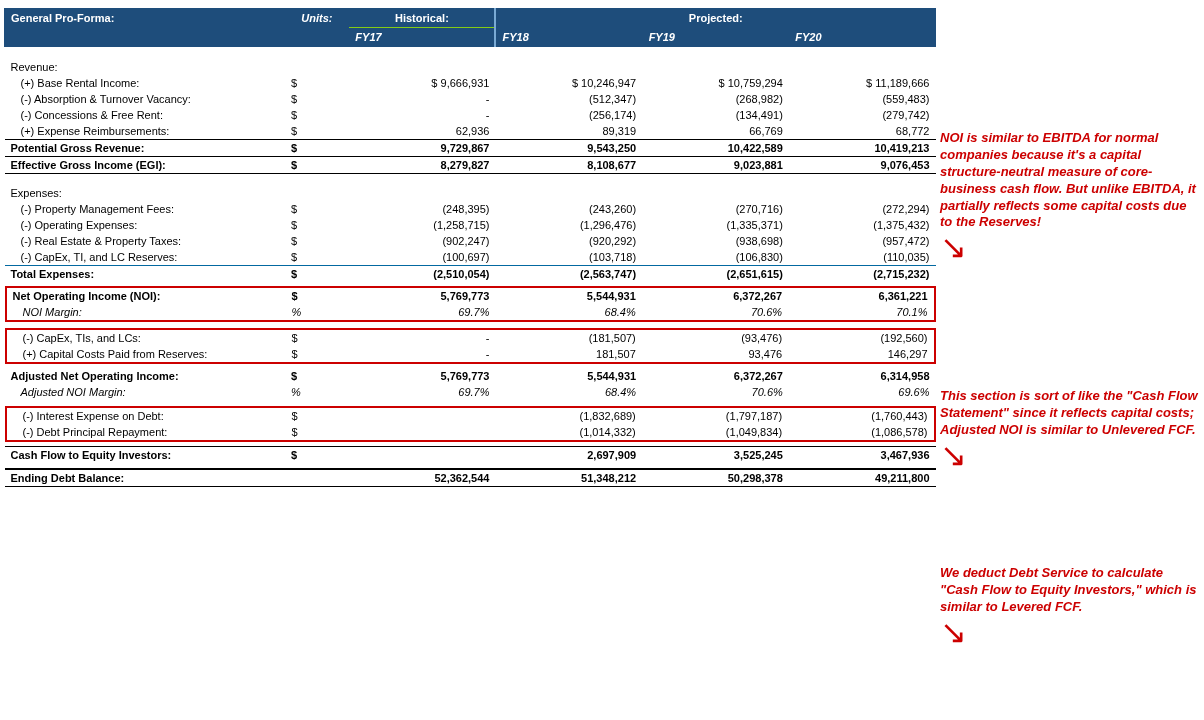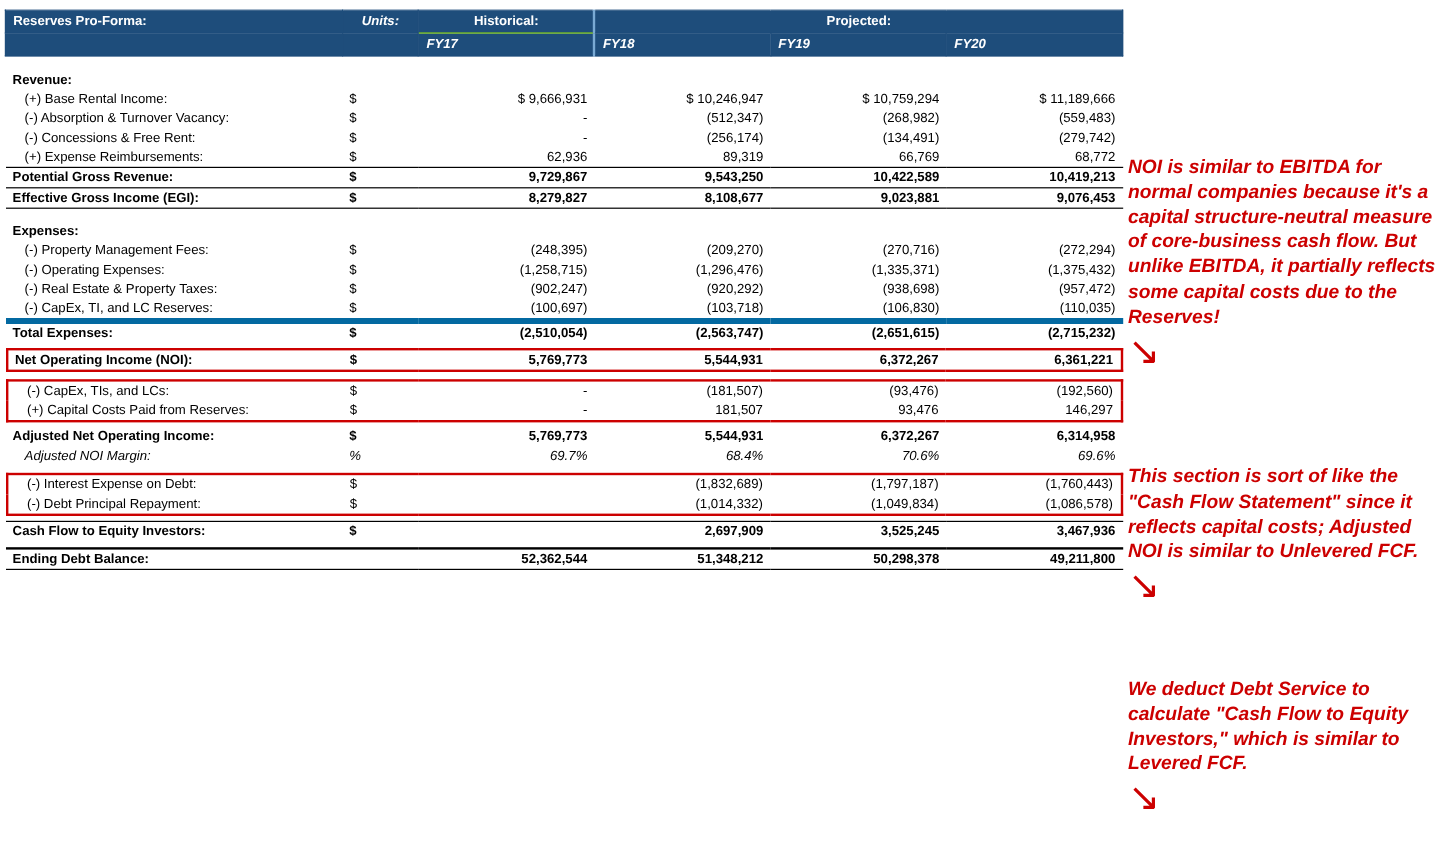--- a/index.html
+++ b/index.html
@@ -15,47 +15,47 @@
     
     .header-row-top td { background: #1e4d7b; color: white; font-weight: bold; padding: 3px 6px; border: 1px solid #1e4d7b; }
     .header-row-top .center { text-align: center; }
     
     .header-row-sub td { background: #1e4d7b; color: white; font-weight: bold; padding: 3px 6px; font-style: italic; border: 1px solid #1e4d7b; }
     .header-row-sub .center { }
     
     td { padding: 2px 6px; vertical-align: middle; }
     .data-col { width: 110px; text-align: right; }
     
-    .section-title { font-weight: bold; padding-top: 8px; }
+    .section-title { font-weight: normal; padding-top: 8px; }
     .indented { padding-left: 16px; }
     .bold-row td { font-weight: bold; }
     .italic-row td { font-style: italic; }
     
-    .annotation-text { color: #c00; font-size: 16px; font-weight: bold; font-style: italic; line-height: 1.3; }
+    .annotation-text { color: #c00; font-size: 13px; font-weight: bold; font-style: italic; line-height: 1.3; }
     
     .sub-total-row td { border-top: 1px solid #000; font-weight: bold; }
   </style>
 </head>
 <body>
 
 <div class="container">
   <div class="table-section">
     <table>
 
       <colgroup>
         <col style="width:220px">
         <col style="width:50px">
         <col style="width:115px">
         <col style="width:115px">
         <col style="width:115px">
         <col style="width:115px">
       </colgroup>
       <thead>
         <tr class="header-row-top">
-          <td>Reserves Pro-Forma:</td>
+          <td>General Pro-Forma:</td>
           <td class="center" style="font-style:italic;">Units:</td>
           <td class="center" style="border-bottom:1px solid #84cc16;">Historical:</td>
           <td colspan="3" class="center" style="border-left:2px solid #7aaad4;margin-left:33px;">Projected:</td>
         </tr>
         <tr class="header-row-sub">
           <td></td>
           <td></td>
           <td class="center">FY17</td>
           <td class="center" style="border-left:2px solid #7aaad4;">FY18</td>
           <td class="center">FY19</td>
@@ -126,21 +126,21 @@
           </tr>
 
         <tr>
           <td class="section-title">Expenses:</td>
           <td colspan="5"></td>
         </tr>
         <tr>
           <td class="indented">(-) Property Management Fees:</td>
           <td>$</td>
           <td class="data-col">(248,395)</td>
-          <td class="data-col">(209,270)</td>
+          <td class="data-col">(243,260)</td>
           <td class="data-col">(270,716)</td>
           <td class="data-col">(272,294)</td>
         </tr>
         <tr>
           <td class="indented">(-) Operating Expenses:</td>
           <td>$</td>
           <td class="data-col">(1,258,715)</td>
           <td class="data-col">(1,296,476)</td>
           <td class="data-col">(1,335,371)</td>
           <td class="data-col">(1,375,432)</td>
@@ -154,21 +154,21 @@
           <td class="data-col">(957,472)</td>
         </tr>
         <tr>
           <td class="indented">(-) CapEx, TI, and LC Reserves:</td>
           <td>$</td>
           <td class="data-col">(100,697)</td>
           <td class="data-col">(103,718)</td>
           <td class="data-col">(106,830)</td>
           <td class="data-col">(110,035)</td>
         </tr>
-        <tr class="bold-row" style="border-top:5px solid #0369a1;">
+        <tr class="bold-row" style="border-top:1px solid #0369a1;">
           <td>Total Expenses:</td>
           <td>$</td>
           <td class="data-col">(2,510,054)</td>
           <td class="data-col">(2,563,747)</td>
           <td class="data-col">(2,651,615)</td>
           <td class="data-col">(2,715,232)</td>
         </tr>
 
         <tr>
             <td colspan="6" style="height:4px;"></td>
@@ -186,20 +186,28 @@
                 <col style="width:115px">
               </colgroup>
               <tbody>
                   <tr class="bold-row">
                 <td>Net Operating Income (NOI):</td>
                 <td>$</td>
                 <td class="data-col">5,769,773</td>
                 <td class="data-col">5,544,931</td>
                 <td class="data-col">6,372,267</td>
                 <td class="data-col">6,361,221</td>
+              </tr>
+              <tr class="italic-row">
+                <td style="padding-left:16px;">NOI Margin:</td>
+                <td>%</td>
+                <td class="data-col">69.7%</td>
+                <td class="data-col">68.4%</td>
+                <td class="data-col">70.6%</td>
+                <td class="data-col">70.1%</td>
               </tr>
             </tbody>
               </table>
           </td>
         </tr>
 
         <tr>
             <td colspan="6" style="height:6px;"></td>
           </tr>
 

